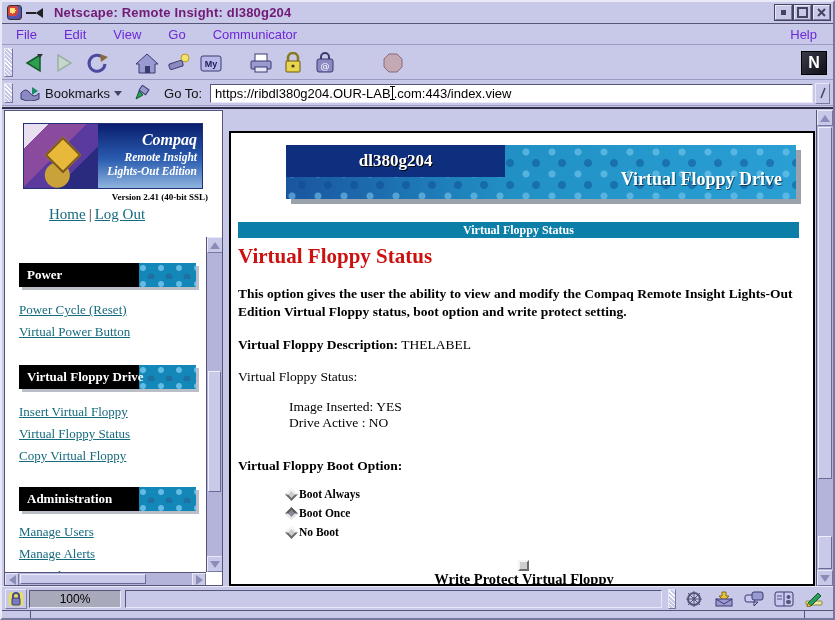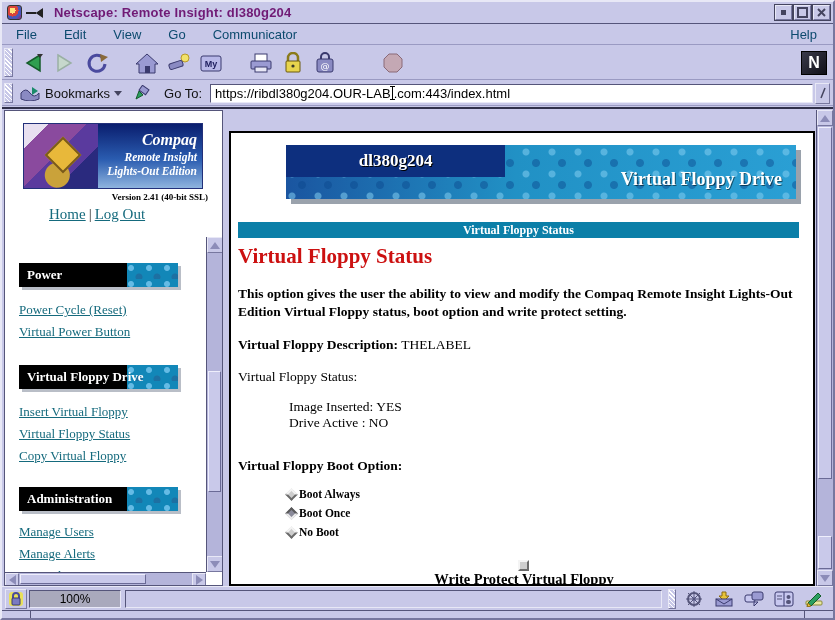--- a/index.html
+++ b/index.html
@@ -19,21 +19,21 @@
   .app-icon{width:15px;height:15px;margin:0 2px;border-radius:3px;
     background:radial-gradient(circle at 35% 35%, #ffe27a 0 3px, #d8443a 3px 6px, #4a57b8 6px 9px, #7a3a8e 9px);
     border:1px solid #333;}
   .pin-icon{margin:0 4px 0 2px;display:flex;align-items:center;}
   .title-text{flex:1;font-size:13px;font-weight:bold;color:#701a75;letter-spacing:.2px;padding-left:6px;}
   .win-btn{width:17px;height:15px;margin-left:2px;background:var(--chrome);
     border:1px solid;border-color:var(--chrome-hi) var(--chrome-lo) var(--chrome-lo) var(--chrome-hi);
     outline:1px solid #44445f;display:flex;align-items:center;justify-content:center;padding:0;}
   
   .menubar{position:absolute;left:0;top:23px;right:0;height:20px;display:flex;align-items:center;
-    padding:0 14px;font-size:13px;color:#0c4a6e;border-bottom:1px solid #9a9ac2;}
+    padding:0 14px;font-size:13px;color:#6d28d9;border-bottom:1px solid #9a9ac2;}
   .menu-item{margin-right:27px;cursor:default;}
   .menu-help{margin-left:auto;margin-right:2px;}
   
   .toolbar{position:absolute;left:0;top:44px;right:0;height:34px;display:flex;align-items:center;
     border-bottom:1px solid #9a9ac2;}
   .grip{width:9px;align-self:stretch;margin:2px 4px 2px 2px;
     background:repeating-linear-gradient(45deg,#ffffff 0 1px,var(--chrome) 1px 3px);
     border:1px solid;border-color:var(--chrome-hi) var(--chrome-lo) var(--chrome-lo) var(--chrome-hi);}
   .tbi{width:28px;height:26px;display:flex;align-items:center;justify-content:center;margin:0 2px;}
   .tbi svg{display:block;}
@@ -78,21 +78,21 @@
   .cpq-text{position:absolute;right:5px;top:6px;text-align:right;color:#fff;
     font-family:"Liberation Serif",serif;font-style:italic;line-height:1.25;}
   .cpq-brand{font-size:16px;font-weight:bold;}
   .cpq-sub{font-size:11.5px;font-weight:bold;}
   .version-text{margin:3px 14px 0 0;text-align:right;font-size:9px;font-weight:bold;color:#000;
     font-family:"Liberation Serif",serif;}
   .home-row{margin:4px 0 0 44px;font-family:"Liberation Serif",serif;font-size:15px;}
   .home-row a{color:var(--link);text-decoration:underline;cursor:pointer;}
   .home-sep{color:#333;margin:0 3px;}
   
-  .nav-header{position:relative;width:159px;height:24px;margin-top:26px;
+  .nav-header{position:relative;width:177px;height:24px;margin-top:26px;
     background:linear-gradient(90deg,#000 0 68%, var(--section-blue) 68%);
     box-shadow:3px 3px 0 rgba(100,110,130,.45);display:flex;align-items:center;}
   .nav-header .dots{position:absolute;right:0;top:0;width:32%;height:100%;
     background-image:radial-gradient(circle at 4px 5px, rgba(120,200,240,.8) 2.5px, transparent 3.5px),
       radial-gradient(circle at 12px 14px, rgba(30,110,160,.9) 3px, transparent 4px);
     background-size:18px 16px;}
   .nav-header-text{position:relative;color:#fff;font-family:"Liberation Serif",serif;font-weight:bold;
     font-size:13px;padding-left:8px;}
   .nav-links{margin-top:16px;}
   .nav-links.tight{margin-top:14px;}
@@ -306,21 +306,21 @@
     <span class="tbi" style="width:20px">
       <svg width="16" height="16" viewBox="0 0 16 16">
           <polygon points="2,14 5,6 9,10" fill="#2a9e5f" stroke="#145c2a"></polygon>
           <rect x="6" y="2" width="8" height="6" transform="rotate(35 10 5)" fill="#9a9ad2" stroke="#3a3a6e"></rect>
         </svg>
     </span>
     <span class="goto-label">Go To:</span>
     <div class="url-box">
       <span>https://ribdl380g204.OUR-LAB</span>
         <span class="caret"></span>
-        <span>.com:443/index.html</span>
+        <span>.com:443/index.view</span>
     </div>
     <div class="url-dd">
       <svg width="8" height="12">
           <line x1="6" y1="1" x2="2" y2="11" stroke="#44445f" stroke-width="1.5"></line>
         </svg>
     </div>
   </div>
 
   <div class="content">
 

